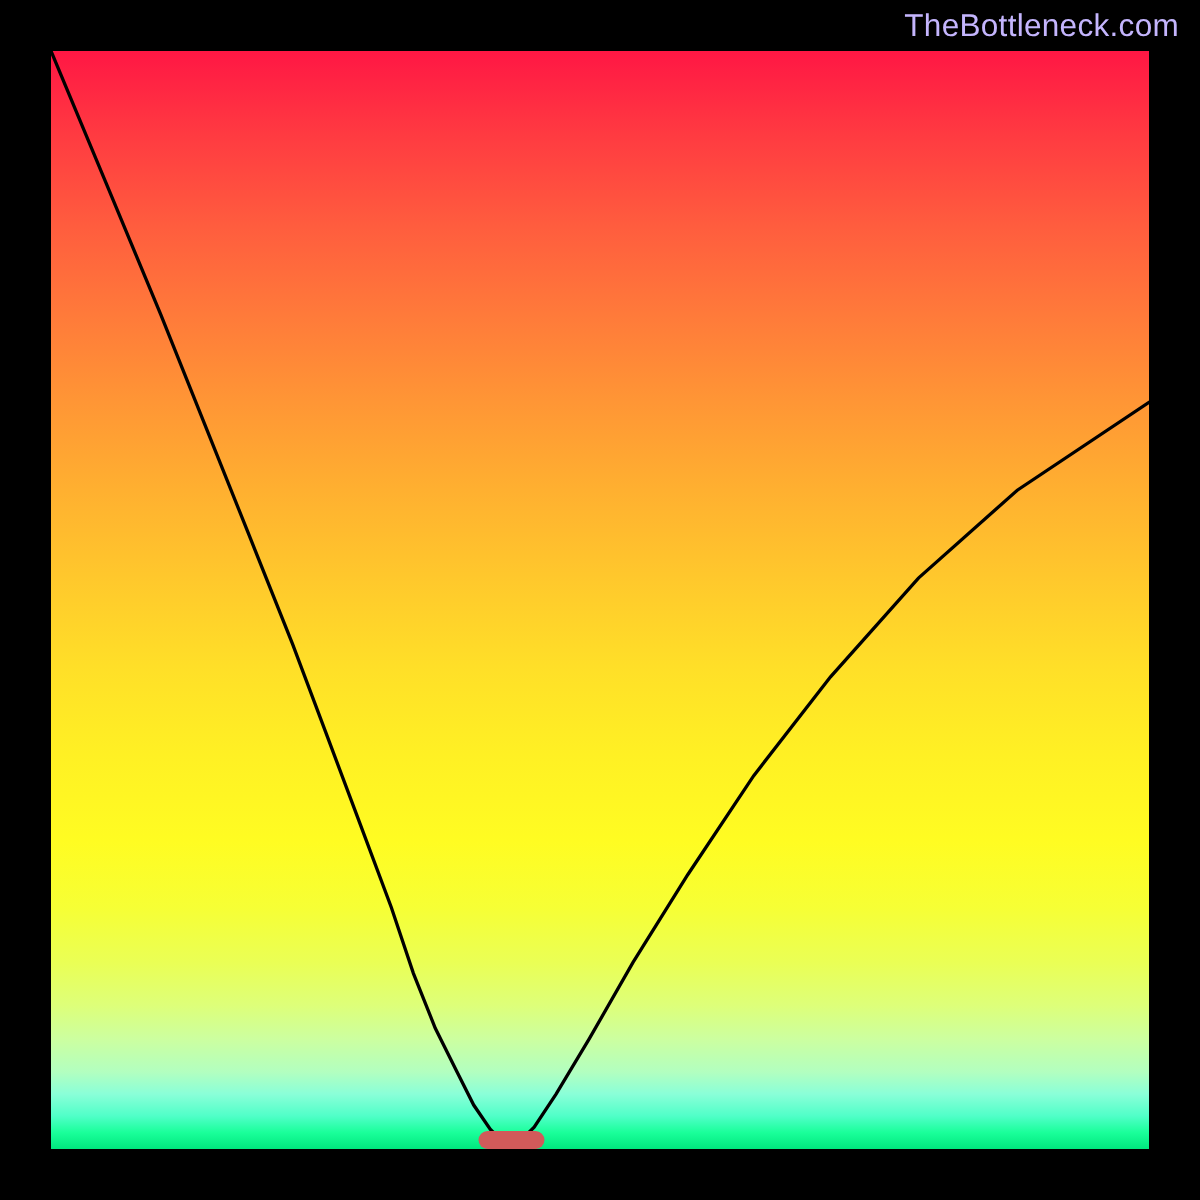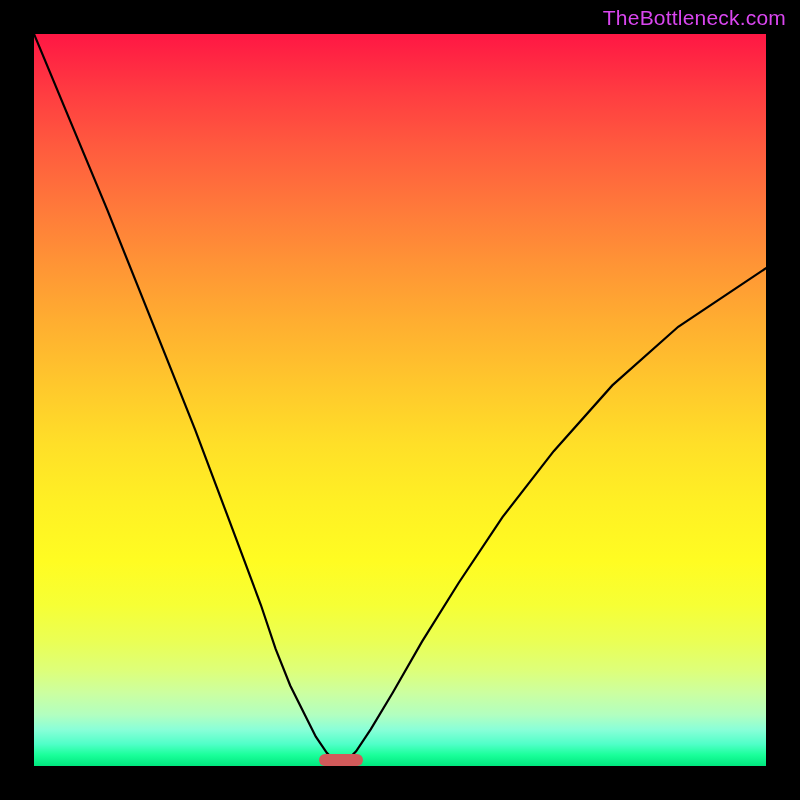--- a/index.html
+++ b/index.html
@@ -64,21 +64,21 @@
   }
   .marker {
     position: absolute;
     background: #d15a5a;
     border-radius: 7px;
   }
   .watermark {
     position: absolute;
     top: 6px;
     right: 14px;
-    color: #d946ef;
+    color: #c4b5fd;
     font-size: 21px;
     font-weight: 500;
     letter-spacing: 0.2px;
   }
 </style>
 </head>
 <body>
 
 <div class="frame">
 

